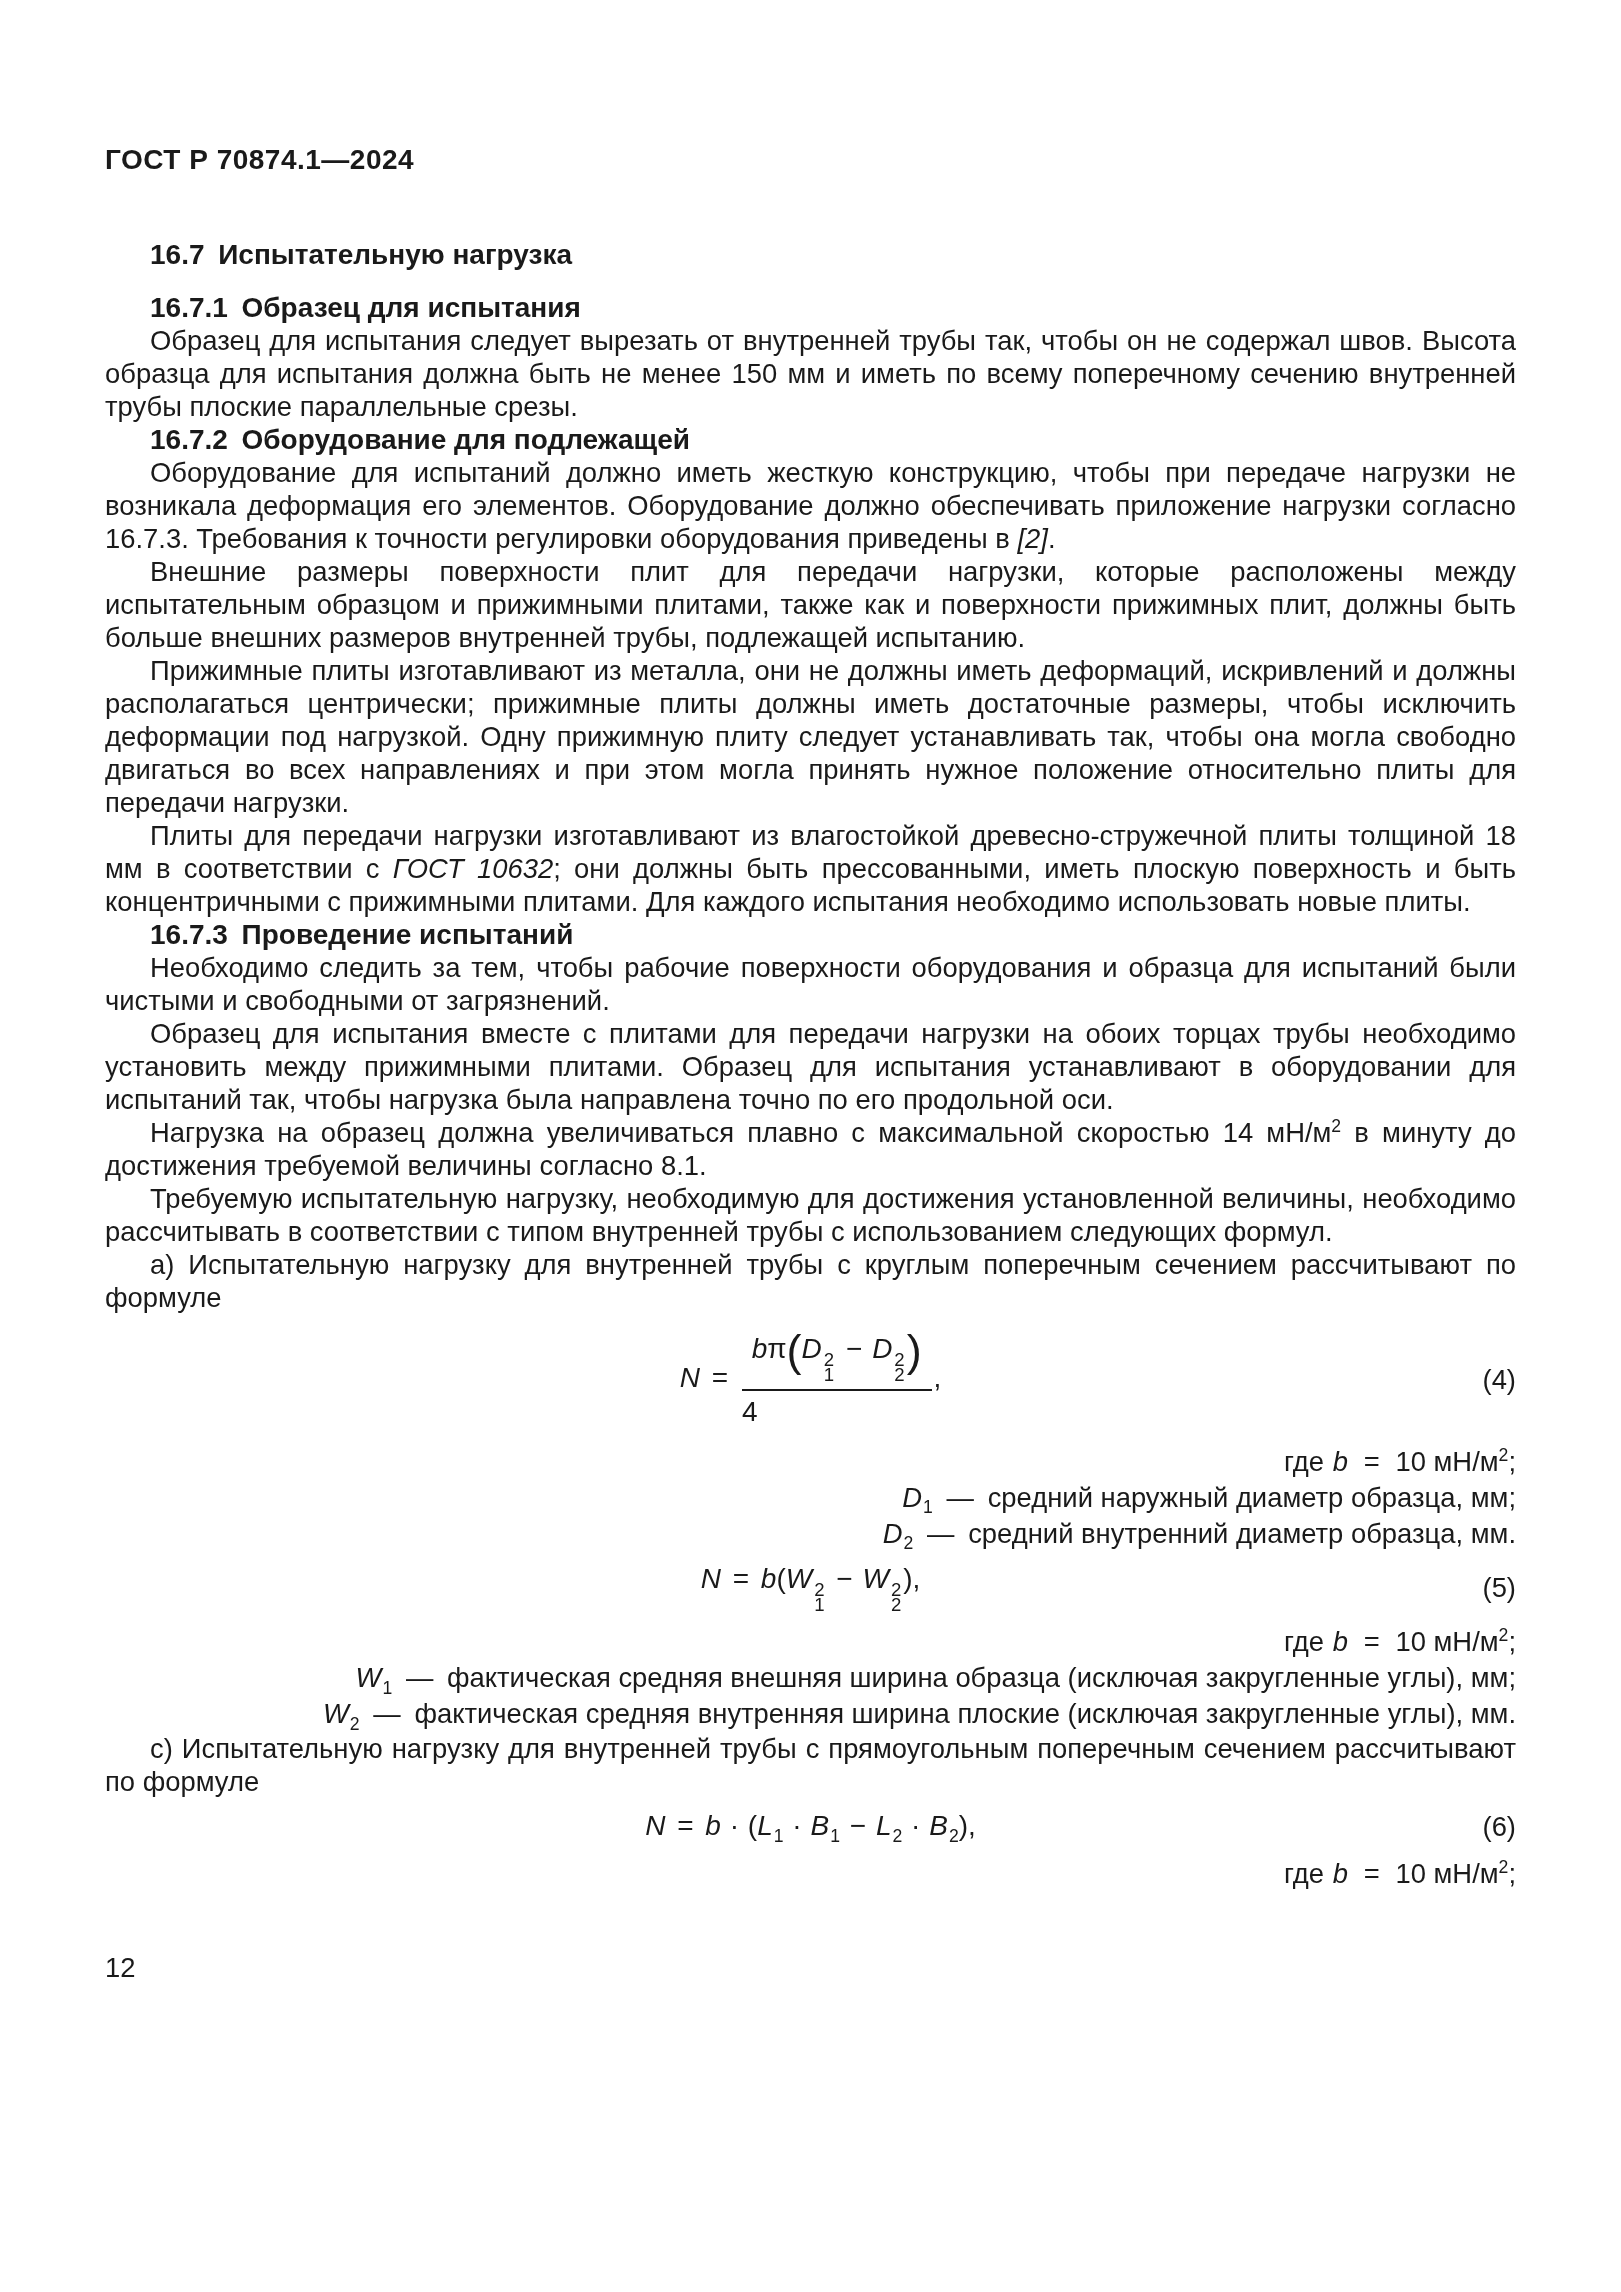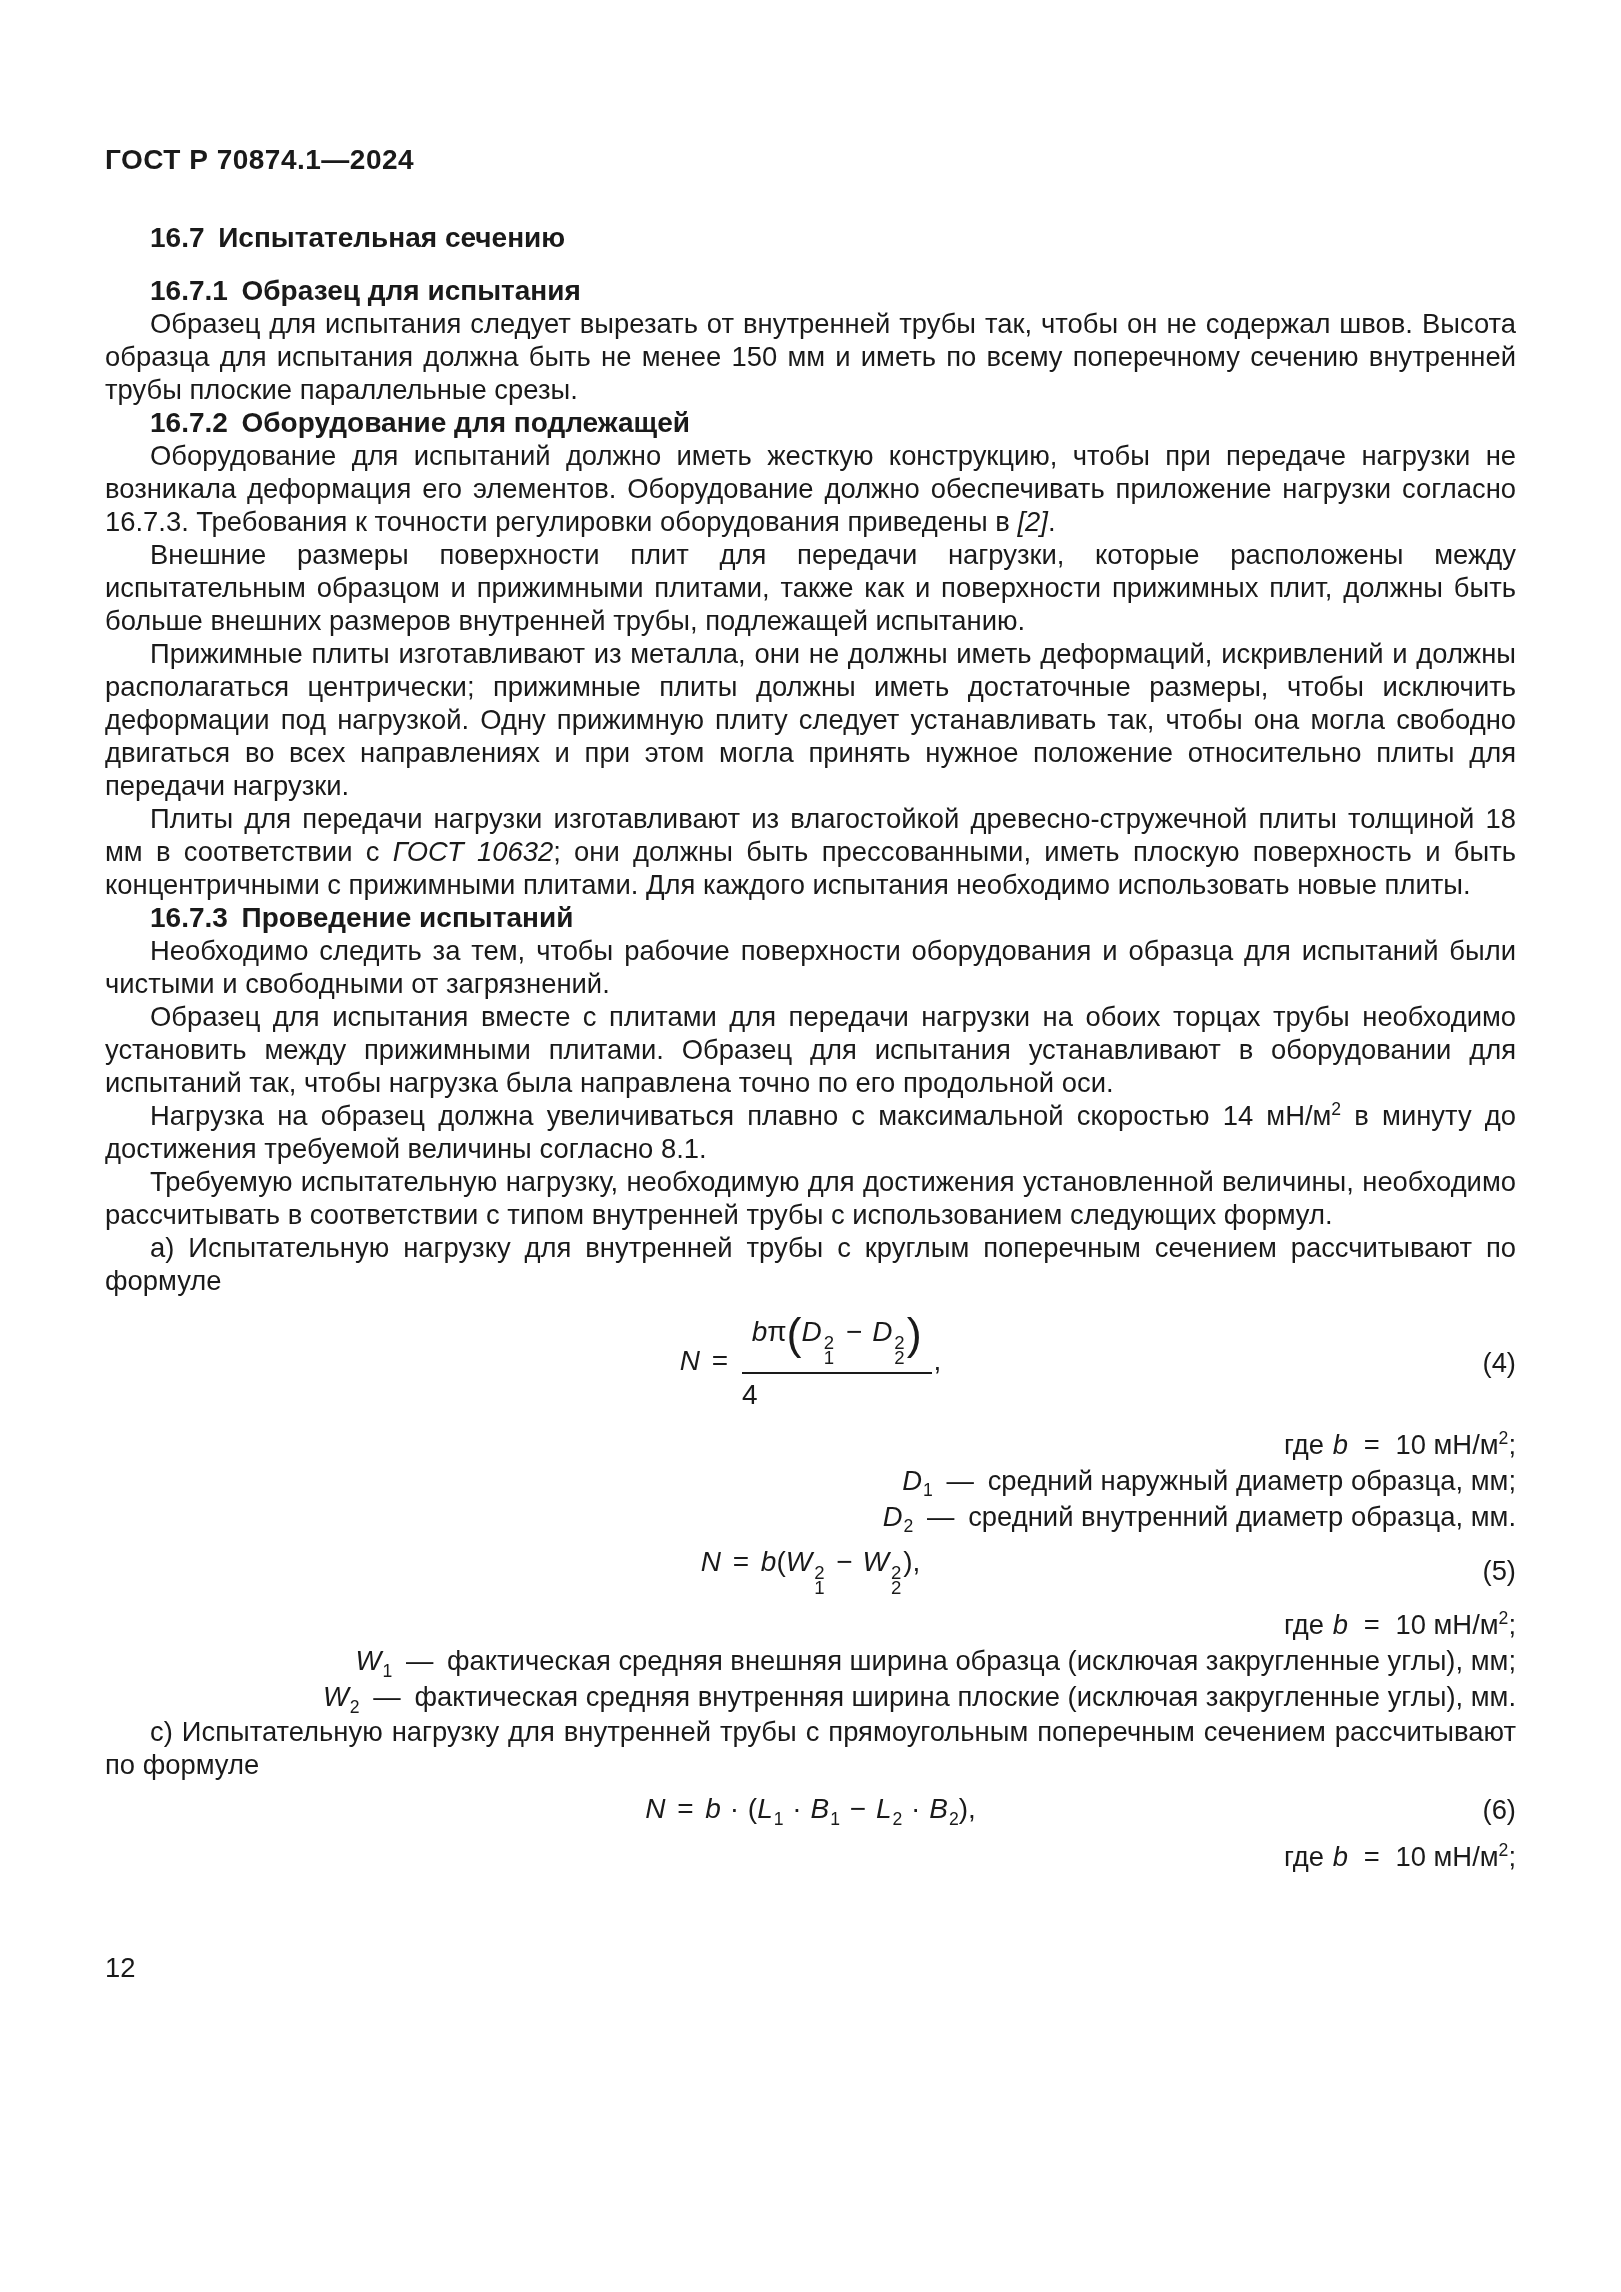--- a/index.html
+++ b/index.html
@@ -12,21 +12,21 @@
     overflow: hidden;
   }
   .content {
     position: absolute;
     left: 105px; top: 143px;
     width: 1411px;
   }
   .doc-code {
     font-size: 28px; font-weight: bold;
     line-height: 33px;
-    margin: 0 0 45px 0;
+    margin: 0 0 62px 0;
     letter-spacing: 0.5px;
   }
   .h-sec {
     font-size: 28px; font-weight: bold;
     line-height: 33px;
     margin: 0;
     padding-left: 45px;
   }
   .h-sec.gap-after { margin-bottom: 19.6px; }
   .h-sec .sec-num { margin-right: 13.7px; }
@@ -85,21 +85,21 @@
   }
 </style>
 </head>
 <body>
 
 <div class="page">
   <div class="content">
 
     <p class="doc-code">ГОСТ Р 70874.1—2024</p>
 
-    <p class="h-sec gap-after"><span class="sec-num">16.7</span><span>Испытательная сечению</span></p>
+    <p class="h-sec gap-after"><span class="sec-num">16.7</span><span>Испытательную нагрузка</span></p>
 
     <p class="h-sec"><span class="sec-num">16.7.1</span><span>Образец для испытания</span></p>
 
     <p class="para">Образец для испытания следует вырезать от внутренней трубы так, чтобы он не содержал швов. Высота образца для испытания должна быть не менее 150 мм и иметь по всему поперечному сечению внутренней трубы плоские параллельные срезы.</p>
 
     <p class="h-sec"><span class="sec-num">16.7.2</span><span>Оборудование для подлежащей</span></p>
 
     <p class="para"><span>Оборудование для испытаний должно иметь жесткую конструкцию, чтобы при передаче нагрузки не возникала деформация его элементов. Оборудование должно обеспечивать приложение нагрузки согласно 16.7.3. Требования к точности регулировки оборудования приведены в </span><span class="it">[2]</span><span>.</span></p>
 
     <p class="para">Внешние размеры поверхности плит для передачи нагрузки, которые расположены между испытательным образцом и прижимными плитами, также как и поверхности прижимных плит, должны быть больше внешних размеров внутренней трубы, подлежащей испытанию.</p>

